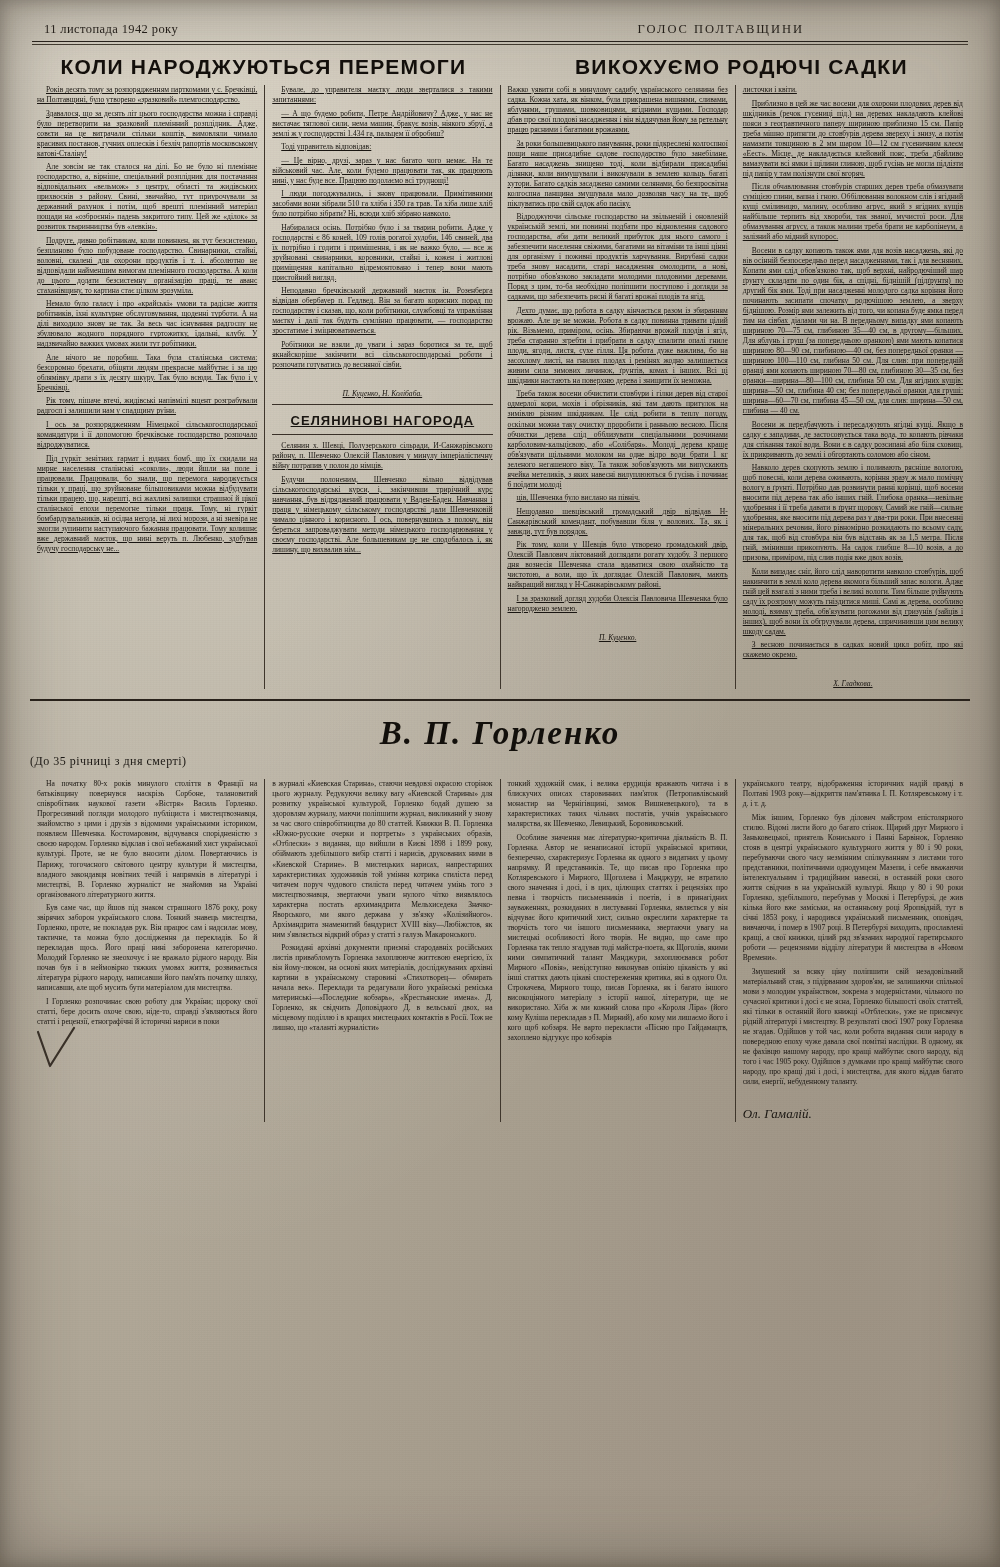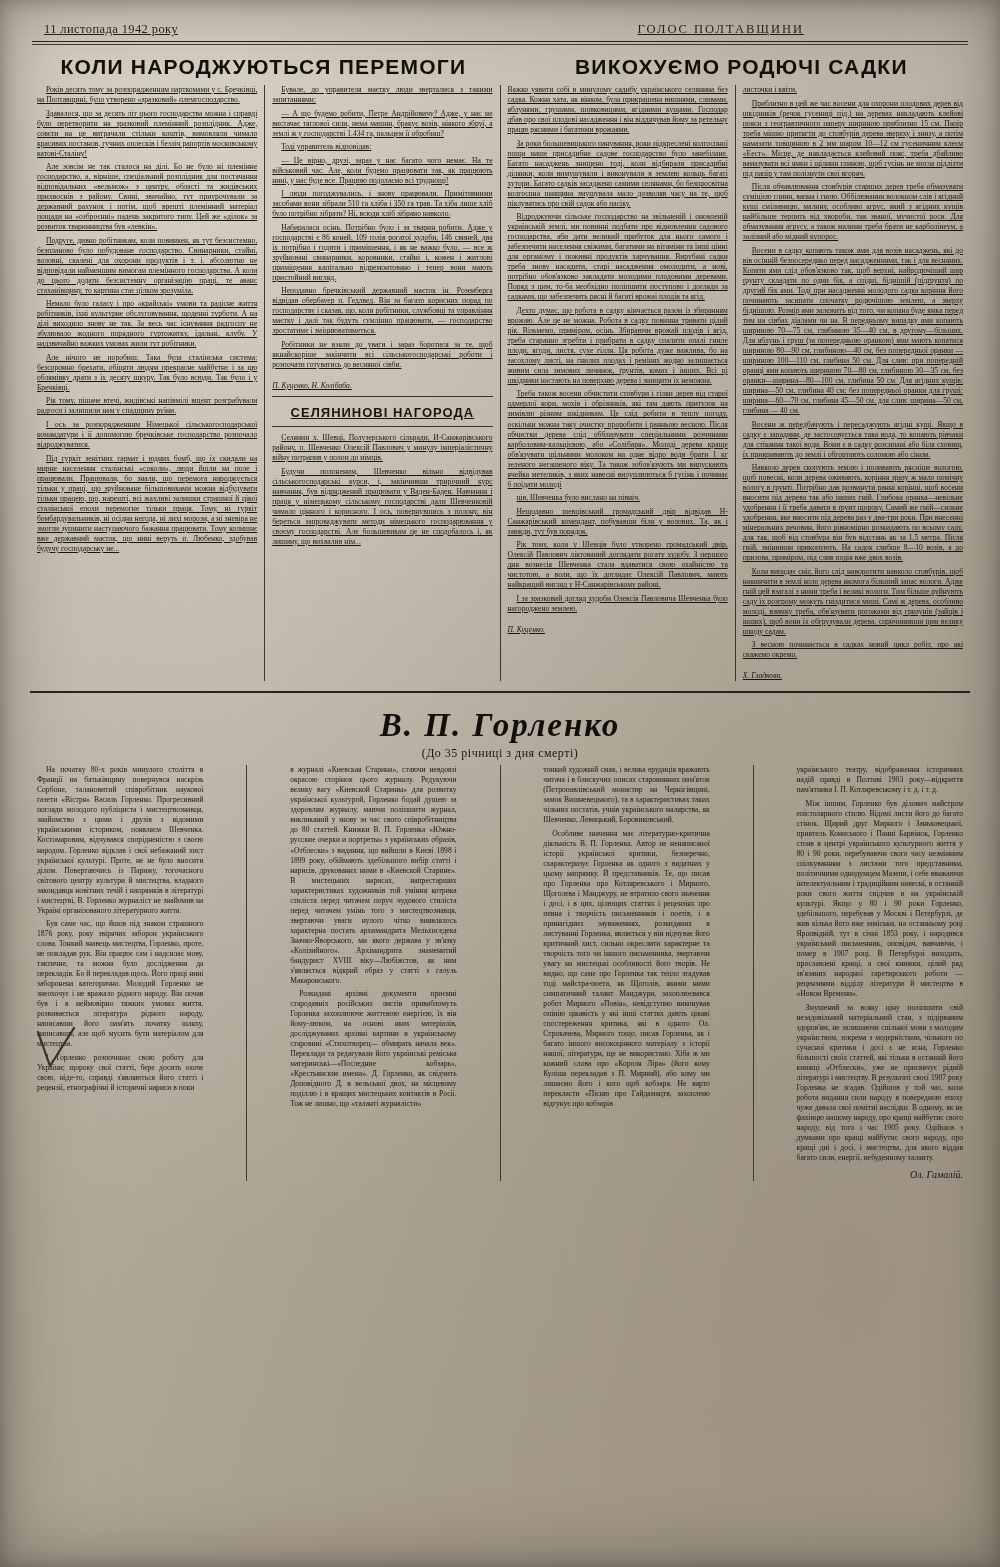--- a/index.html
+++ b/index.html
@@ -38,21 +38,20 @@
     mix-blend-mode: multiply;
   }
   .masthead {
     display: flex;
     align-items: baseline;
     justify-content: flex-start;
     font-size: 12.5px;
     letter-spacing: .4px;
     padding: 0 6px 4px 14px;
     color: #241f1a;
-    text-decoration: underline;
   }
   .masthead .date { width: 300px; }
   .masthead .title {
     flex: 1;
     text-align: right;
     letter-spacing: 2px;
     font-size: 12.5px;
     padding-right: 160px;
   }
   .rule-top {
@@ -82,23 +81,23 @@
     text-align: justify;
     hyphens: auto;
     color: #1b1713;
   }
   .col p {
     margin: 0 0 3.5px 0;
     text-indent: 9px;
   }
   .col p.noind { text-indent: 0; }
   .sig {
-    text-align: left;
+    text-align: center;
     font-style: italic;
-    margin-top: 11px;
+    margin-top: 19px;
     font-size: 7.6px;
   }
   .sub-head {
     font-family: "Liberation Sans", sans-serif;
     font-weight: bold;
     font-size: 13px;
     letter-spacing: 1px;
     text-align: center;
     margin: 7px 0 5px 0;
   }
@@ -128,44 +127,41 @@
     font-family: "Liberation Serif", serif;
     font-weight: bold;
     font-size: 33px;
     letter-spacing: 2px;
     text-align: center;
     margin: 14px 0 2px 0;
     color: #14110d;
     font-style: italic;
   }
   .lower-sub {
-    text-align: center;
     font-size: 12px;
-    margin-bottom: 4px;
+    margin-bottom: 10px;
     letter-spacing: .5px;
   }
   .lower {
     display: flex;
-    gap: 36px;
   }
   .lower .c { padding: 0 7px; }
   .check {
     position: absolute;
     left: 36px;
     top: 1026px;
     width: 40px;
     height: 46px;
     pointer-events: none;
   }
   .check svg { width: 100%; height: 100%; }
   .bottom-sig {
-    text-align: right;
-    font-size: 10px;
+    font-size: 13px;
     font-style: italic;
-    margin-top: 5px;
+    margin-top: 18px;
   }
   .edge-shadow {
     position: absolute;
     inset: 0;
     pointer-events: none;
     box-shadow: inset 0 0 70px rgba(60,52,42,0.45), inset 0 0 18px rgba(40,34,26,0.35);
   }
 </style>
 </head>
 <body>

